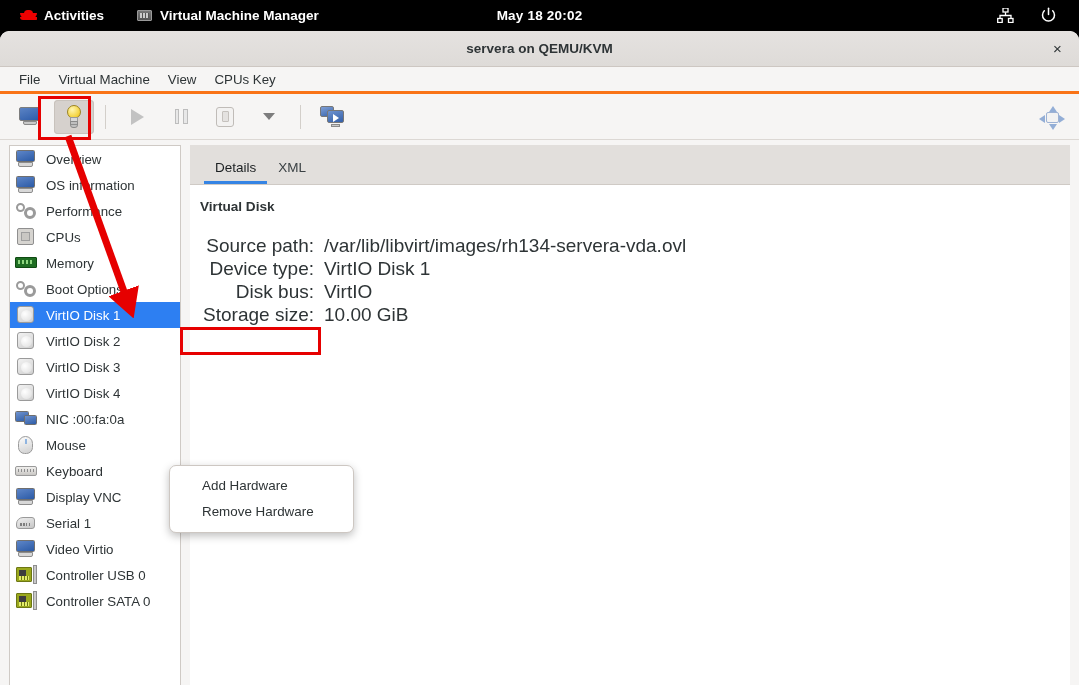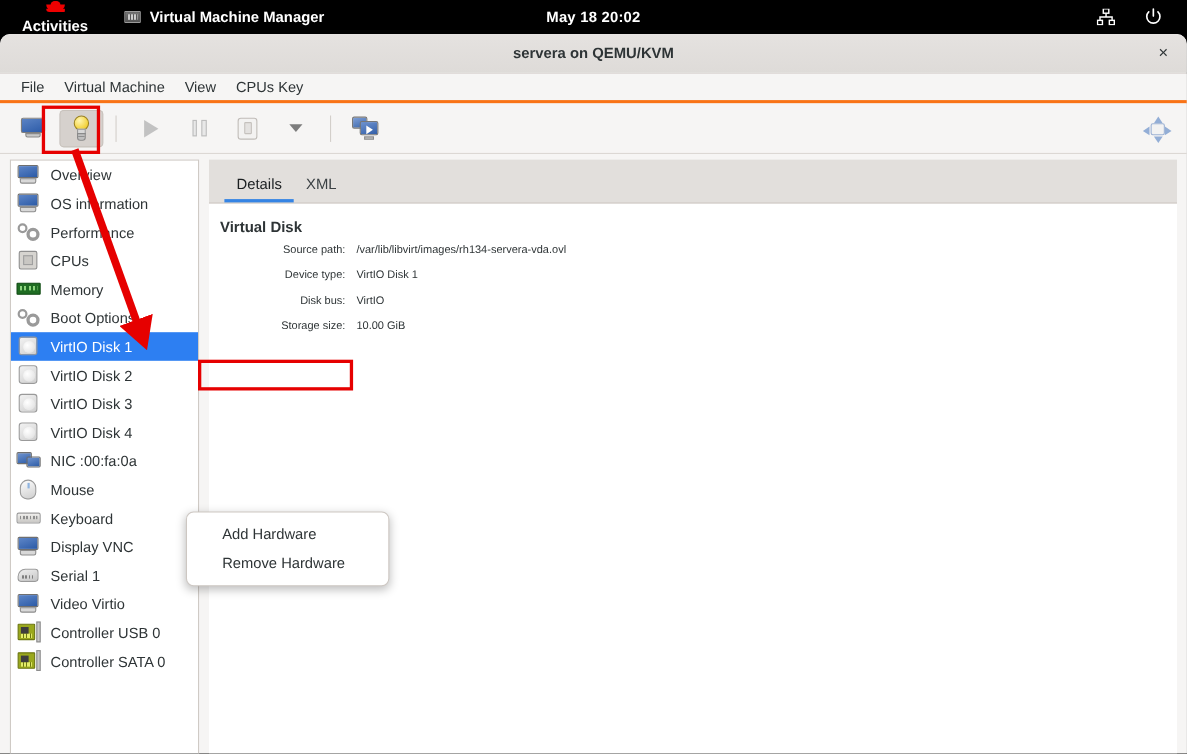--- a/index.html
+++ b/index.html
@@ -14,21 +14,21 @@
 
   
   .topbar {
     position: absolute; left: 0; top: 0; width: 1079px; height: 31px;
     background: #000; color: #ffffff;
     font-size: 13.5px; font-weight: bold;
     display: flex; align-items: center;
   }
   .tb-activities {
     display: flex; align-items: center; gap: 7px;
-    margin-left: 16px; height: 31px; padding: 0 4px; flex-direction: column;
+    margin-left: 16px; height: 31px; padding: 0 4px;
   }
   .rh-logo { width: 17px; height: 14px; position: relative; display: inline-block; }
   .rh-logo .hat {
     position: absolute; left: 0; top: 4px; width: 17px; height: 6px;
     background: #e00; border-radius: 0 0 9px 9px;
   }
   .rh-logo .crown {
     position: absolute; left: 4px; top: 1px; width: 9px; height: 5px;
     background: #e00; border-radius: 6px 6px 2px 2px;
   }
@@ -221,22 +221,22 @@
   .tab {
     font-size: 13.5px; color: #3b4144; padding: 0 11px 9px 11px;
     position: relative;
   }
   .tab.active { color: #1b1f21; }
   .tab.active::after {
     content: ""; position: absolute; left: 0; right: 0; bottom: 0;
     height: 3px; background: #3584e4;
   }
   .detailbox { padding: 14px 0 0 10px; }
-  .dtitle { font-size: 13.6px; font-weight: bold; color: #2e3436; margin-bottom: 2px; }
-  .drow { display: flex; font-size: 10px; color: #2e3436; line-height: 23px; }
+  .dtitle { font-size: 13.6px; font-weight: bold; color: #2e3436; margin-bottom: 20px; }
+  .drow { display: flex; font-size: 19px; color: #2e3436; line-height: 23px; }
   .dlabel { width: 124px; text-align: right; padding-right: 10px; color: #2e3436; }
   .dvalue { color: #2e3436; }
 
   
   .ctxmenu {
     position: absolute; left: 169px; top: 325px; width: 185px;
     background: #ffffff; border: 1px solid #cdc7c2; border-radius: 7px;
     box-shadow: 0 3px 9px rgba(0,0,0,.25);
     padding: 7px 0; z-index: 40;
   }

